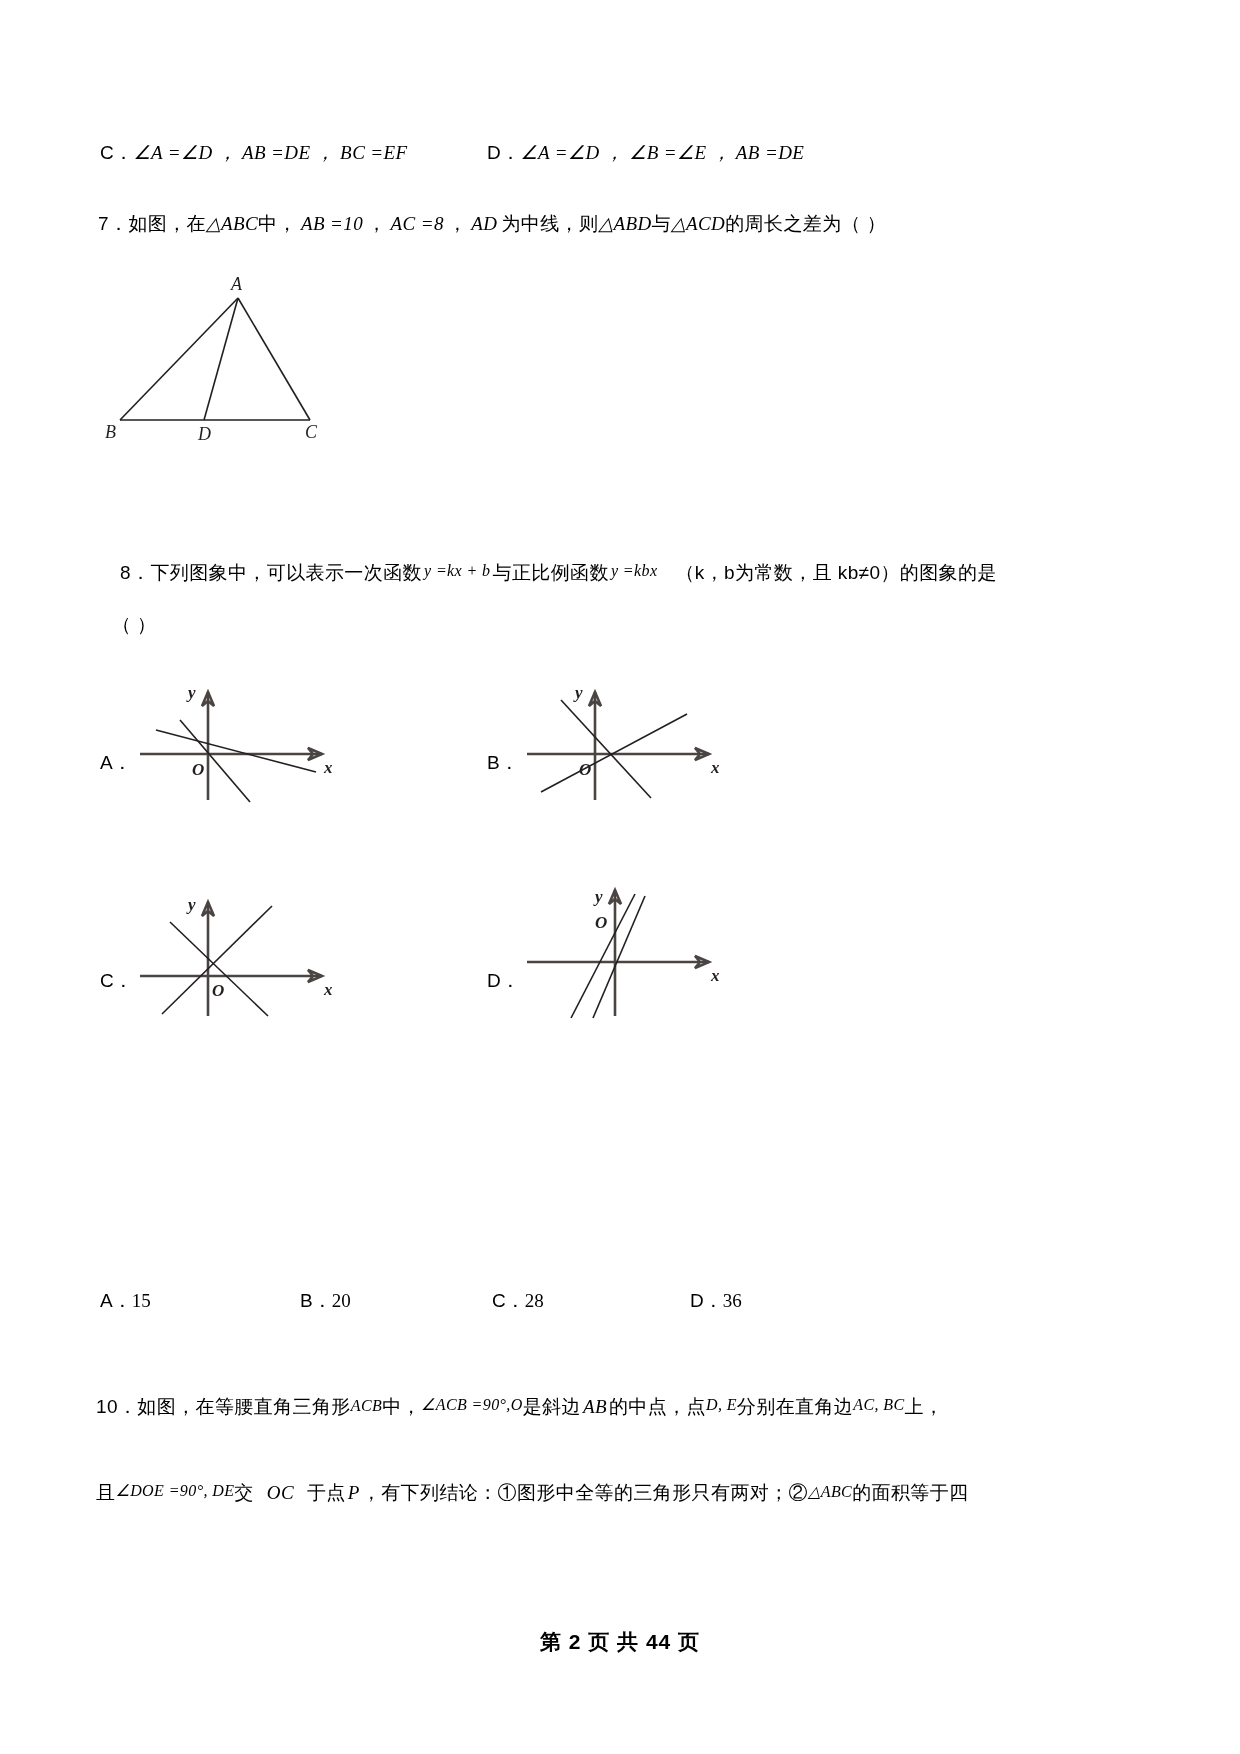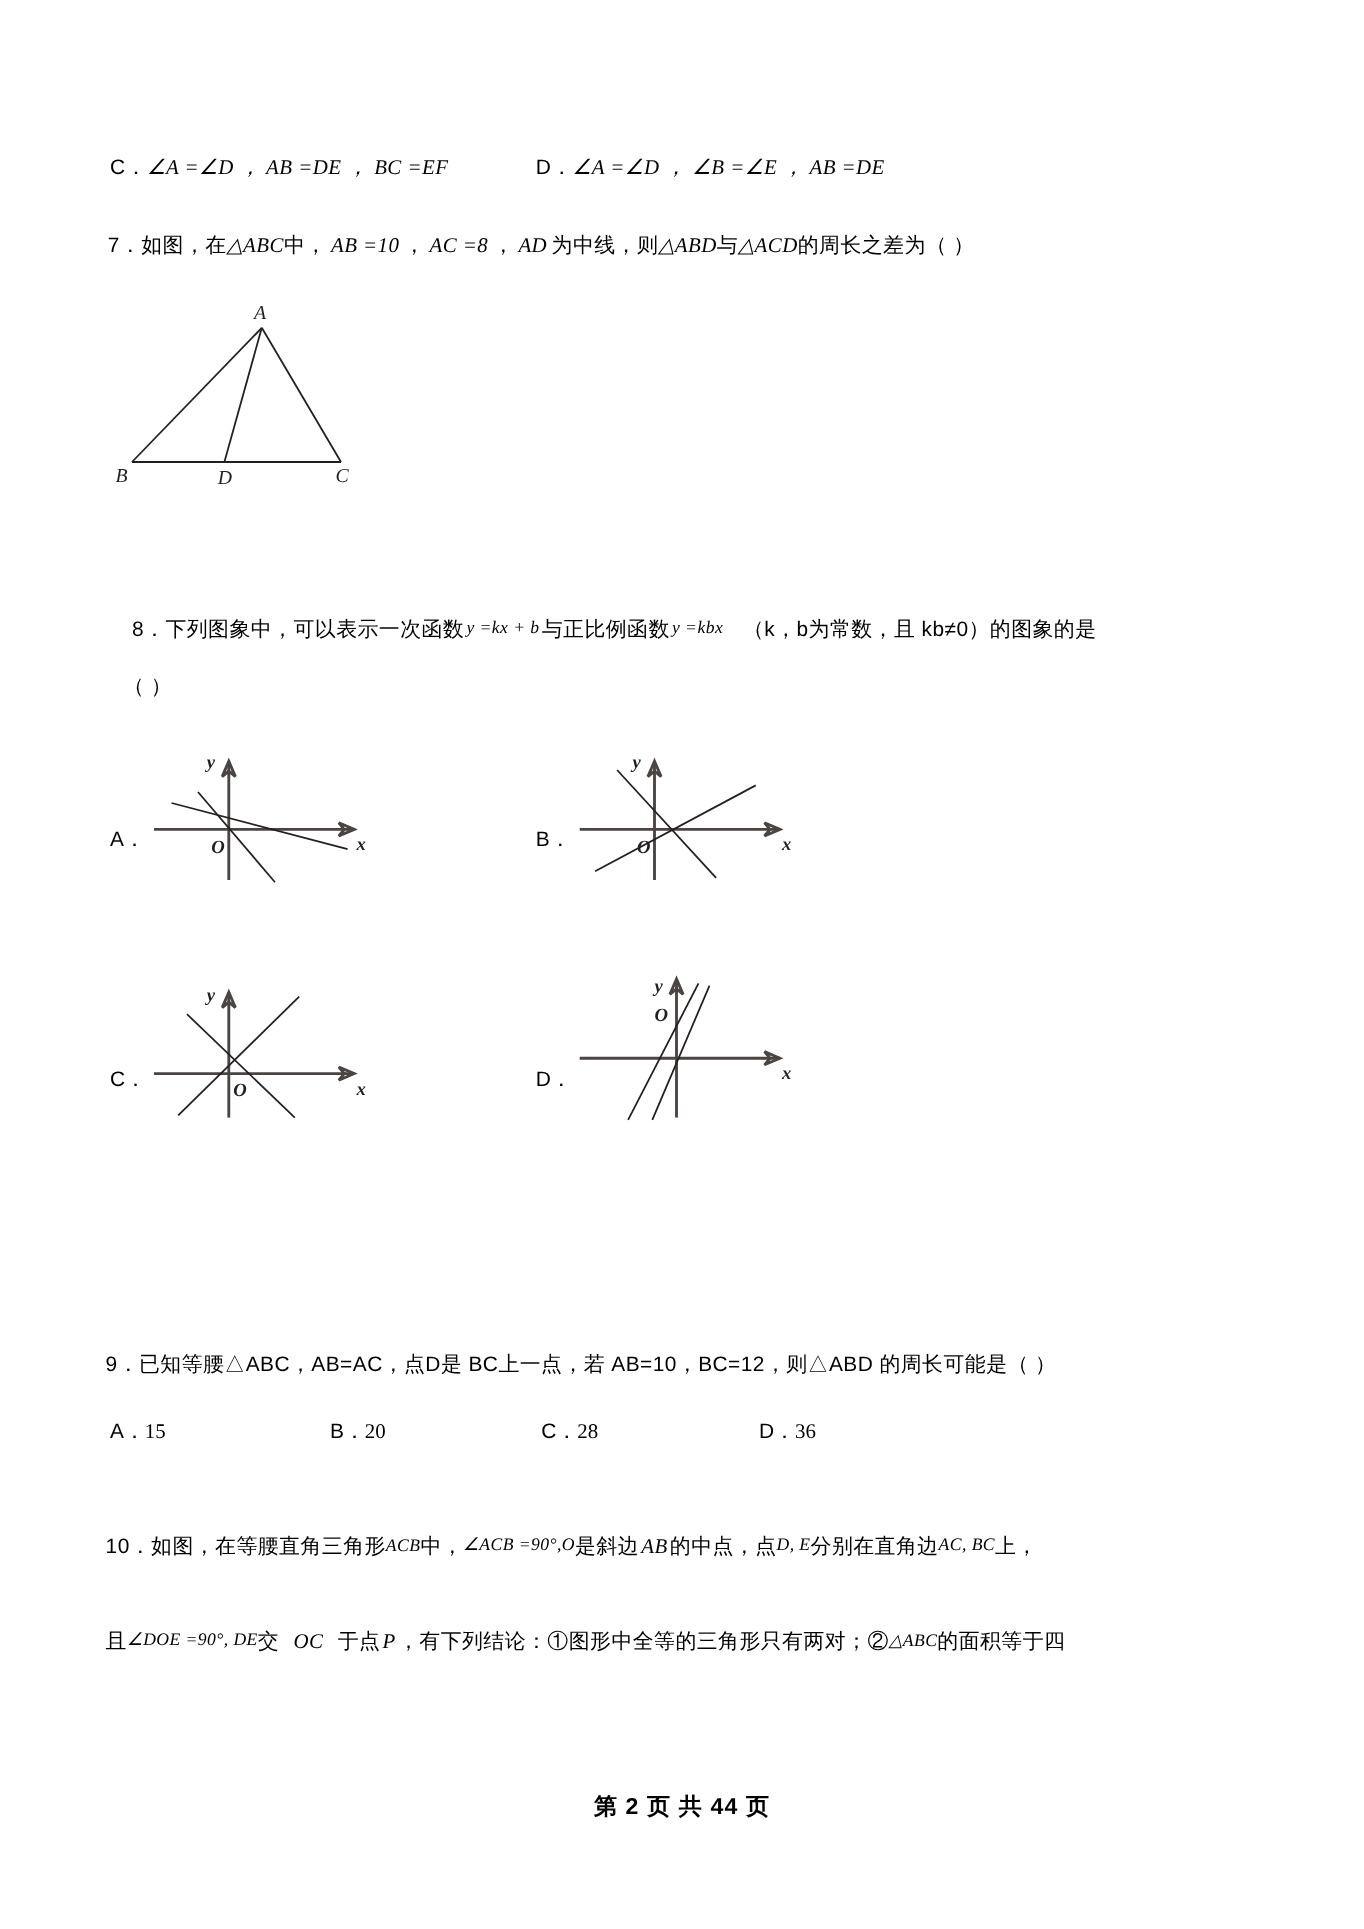--- a/index.html
+++ b/index.html
@@ -173,23 +173,20 @@
       <path class="axis" d="M182 82 l-14 -6 l5 6 l-5 6 z" fill="#4a4442" stroke="none"></path>
       <text class="axlabel" x="68" y="22">y</text>
       <text class="axlabel" x="184" y="101">x</text>
       <text class="axlabel" x="68" y="48">O</text>
 
       <path class="stroke" d="M44 138 L108 14"></path>
       <path class="stroke" d="M66 138 L118 16"></path>
     </svg>
   </div>
 
-  <div class="line" style="left:96px; top:1228px;">
-    <span class="cn">9．</span><span class="cn">已知等腰△ABC，AB=AC，点D是 BC上一点，若 AB=10，BC=12，则△ABD 的周长可能是（ ）</span>
-  </div>
   <div class="optrow" style="left:100px; top:1288px;">
     <span style="left:0px;"><span class="opt-label">A．</span><span class="mn">15</span></span>
     <span style="left:200px;"><span class="opt-label">B．</span><span class="mn">20</span></span>
     <span style="left:392px;"><span class="opt-label">C．</span><span class="mn">28</span></span>
     <span style="left:590px;"><span class="opt-label">D．</span><span class="mn">36</span></span>
   </div>
 
   <div class="line" style="left:96px; top:1392px;">
     <span class="cn">10．</span><span class="cn">如图，在等腰直角三角形</span><span class="small-math" style="vertical-align:2px;">ACB</span><span class="cn">中，</span><span class="small-math" style="vertical-align:3px;">∠ACB =90°,O</span><span class="cn">是斜边</span><span class="mi" style="margin:0 2px;">AB</span><span class="cn">的中点，点</span><span class="small-math" style="vertical-align:3px;">D, E</span><span class="cn">分别在直角边</span><span class="small-math" style="vertical-align:3px;">AC, BC</span><span class="cn">上，</span>
   </div>

